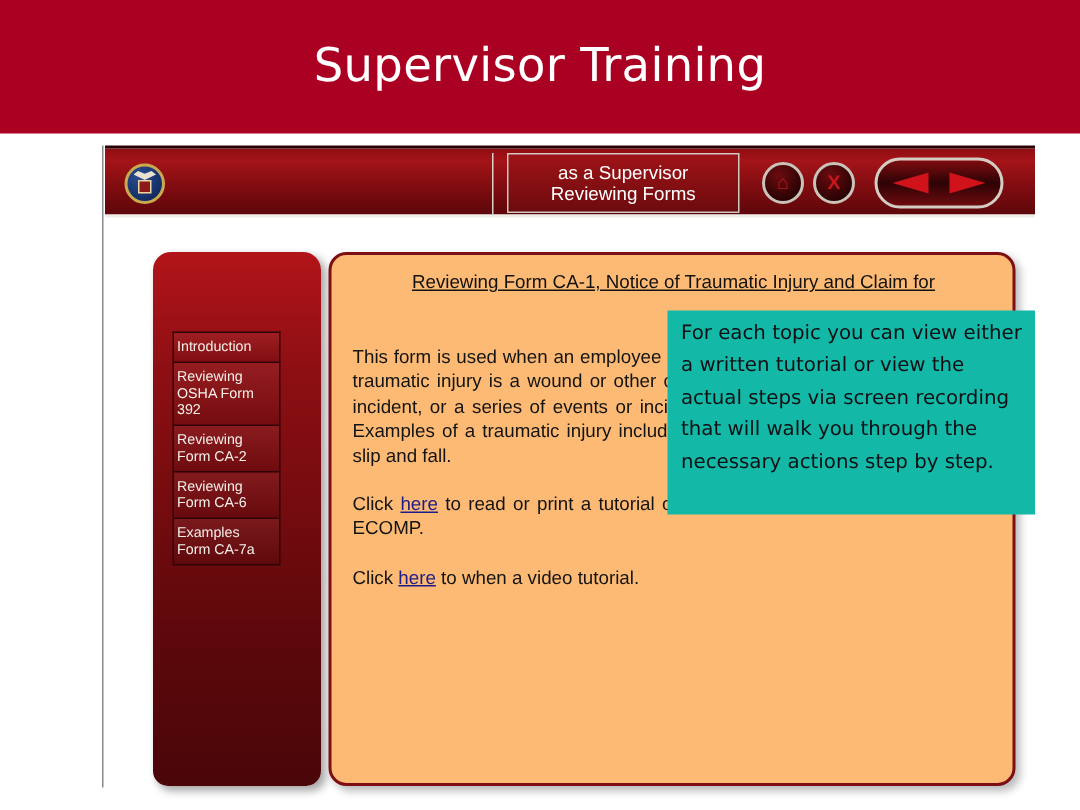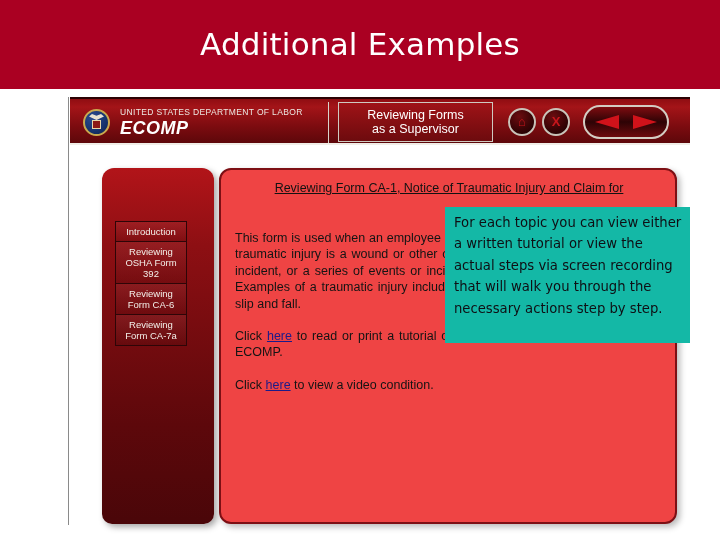--- a/index.html
+++ b/index.html
@@ -179,33 +179,32 @@
     position: absolute;
     left: 13px; top: 53px;
     width: 72px;
   }
   .menu-item {
     border: 1px solid #2e0507;
     border-bottom: none;
     color: #f3efe9;
     font-size: 9.5px;
     line-height: 11px;
-    text-align: center;
     padding: 4px 2px;
     background: linear-gradient(180deg, rgba(255,255,255,0.06), rgba(0,0,0,0.10));
     font-family: "Liberation Sans", sans-serif;
   }
   .menu-item:last-child { border-bottom: 1px solid #2e0507; }
 
   
   .content-panel {
     position: absolute;
     left: 150px; top: 71px;
     width: 458px; height: 356px;
-    background: #ef4444;
+    background: #fdba74;
     border: 2px solid #7d0f14;
     border-radius: 12px;
     box-shadow: 3px 3px 6px rgba(0,0,0,0.28);
     box-sizing: border-box;
   }
   .content-heading {
     position: absolute;
     left: 12px; top: 10px;
     width: 432px;
     text-align: center;
@@ -247,65 +246,62 @@
     color: #0f0f14;
     font-size: 13.2px;
     line-height: 21.4px;
     font-family: "DejaVu Sans", sans-serif;
   }
 </style>
 </head>
 <body>
 
 <div class="title-band">
-  <div class="title-text">Additional Examples</div>
+  <div class="title-text">Supervisor Training</div>
 </div>
 
 <div class="shot">
 
   <div class="app-header">
     <div class="dol-seal">
       <div class="seal-eagle"></div>
       <div class="seal-shield"></div>
     </div>
-    <div class="dol-text">
-      <div class="line1">UNITED STATES DEPARTMENT OF LABOR</div>
-      <div class="line2">ECOMP</div>
-    </div>
     <div class="hdr-divider"></div>
     <div class="app-subtitle">
+      <div>as a Supervisor</div>
       <div>Reviewing Forms</div>
-      <div>as a Supervisor</div>
     </div>
     <div class="icon-btn icon-home">⌂</div>
     <div class="icon-btn icon-close">X</div>
     <div class="nav-pill">
       <div class="arrow-l"></div>
       <div class="arrow-r"></div>
     </div>
   </div>
 
   <div class="menu-panel">
     <div class="menu-list">
       <div class="menu-item">Introduction</div>
       <div class="menu-item">Reviewing OSHA Form 392</div>
+      <div class="menu-item">Reviewing Form CA-2</div>
       <div class="menu-item">Reviewing Form CA-6</div>
-      <div class="menu-item">Reviewing Form CA-7a</div>
+      <div class="menu-item">Examples Form CA-7a</div>
     </div>
   </div>
 
   <div class="content-panel">
     <div class="content-heading">
       <span class="h-line">Reviewing Form CA-1, Notice of Traumatic Injury and Claim for</span>
     </div>
     <div class="content-body">
       <p class="content-para">This form is used when an employee sustains a traumatic injury on the job. A traumatic injury is a wound or other condition caused by a specific event or incident, or a series of events or incidents, within a single workday or shift. Examples of a traumatic injury include: a dog bite, a fall from a ladder, or a slip and fall.</p>
       <p class="content-para">
         <span>Click </span><a class="link" href="#">here</a><span> to read or print a tutorial on reviewing a CA-1 as a supervisor in ECOMP.</span>
       </p>
       <p class="content-para p-last">
-        <span>Click </span><a class="link" href="#">here</a><span> to view a video condition.</span>
+        <span>Click </span><a class="link" href="#">here</a><span> to when a video tutorial.</span>
       </p>
     </div>
   </div>
 </div>
 
 <div class="callout">For each topic you can view either a written tutorial or view the actual steps via screen recording that will walk you through the necessary actions step by step.</div>
 
 </body></html>

